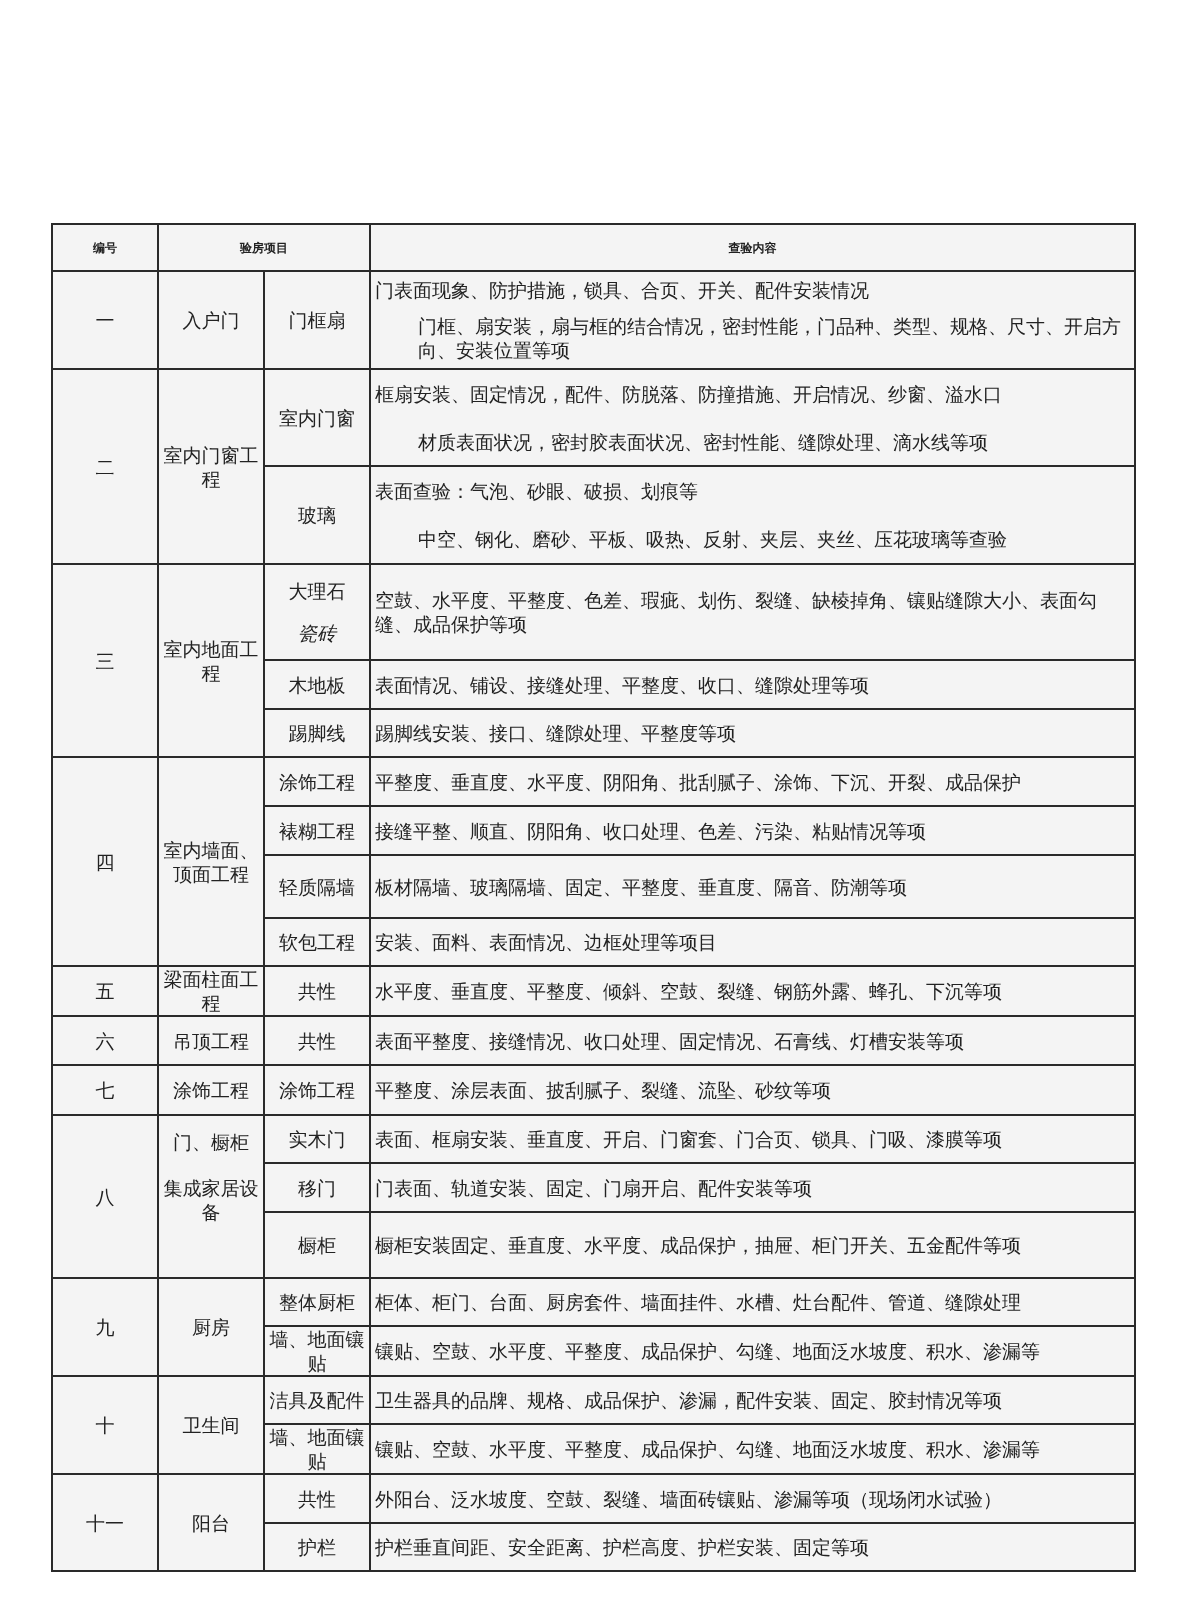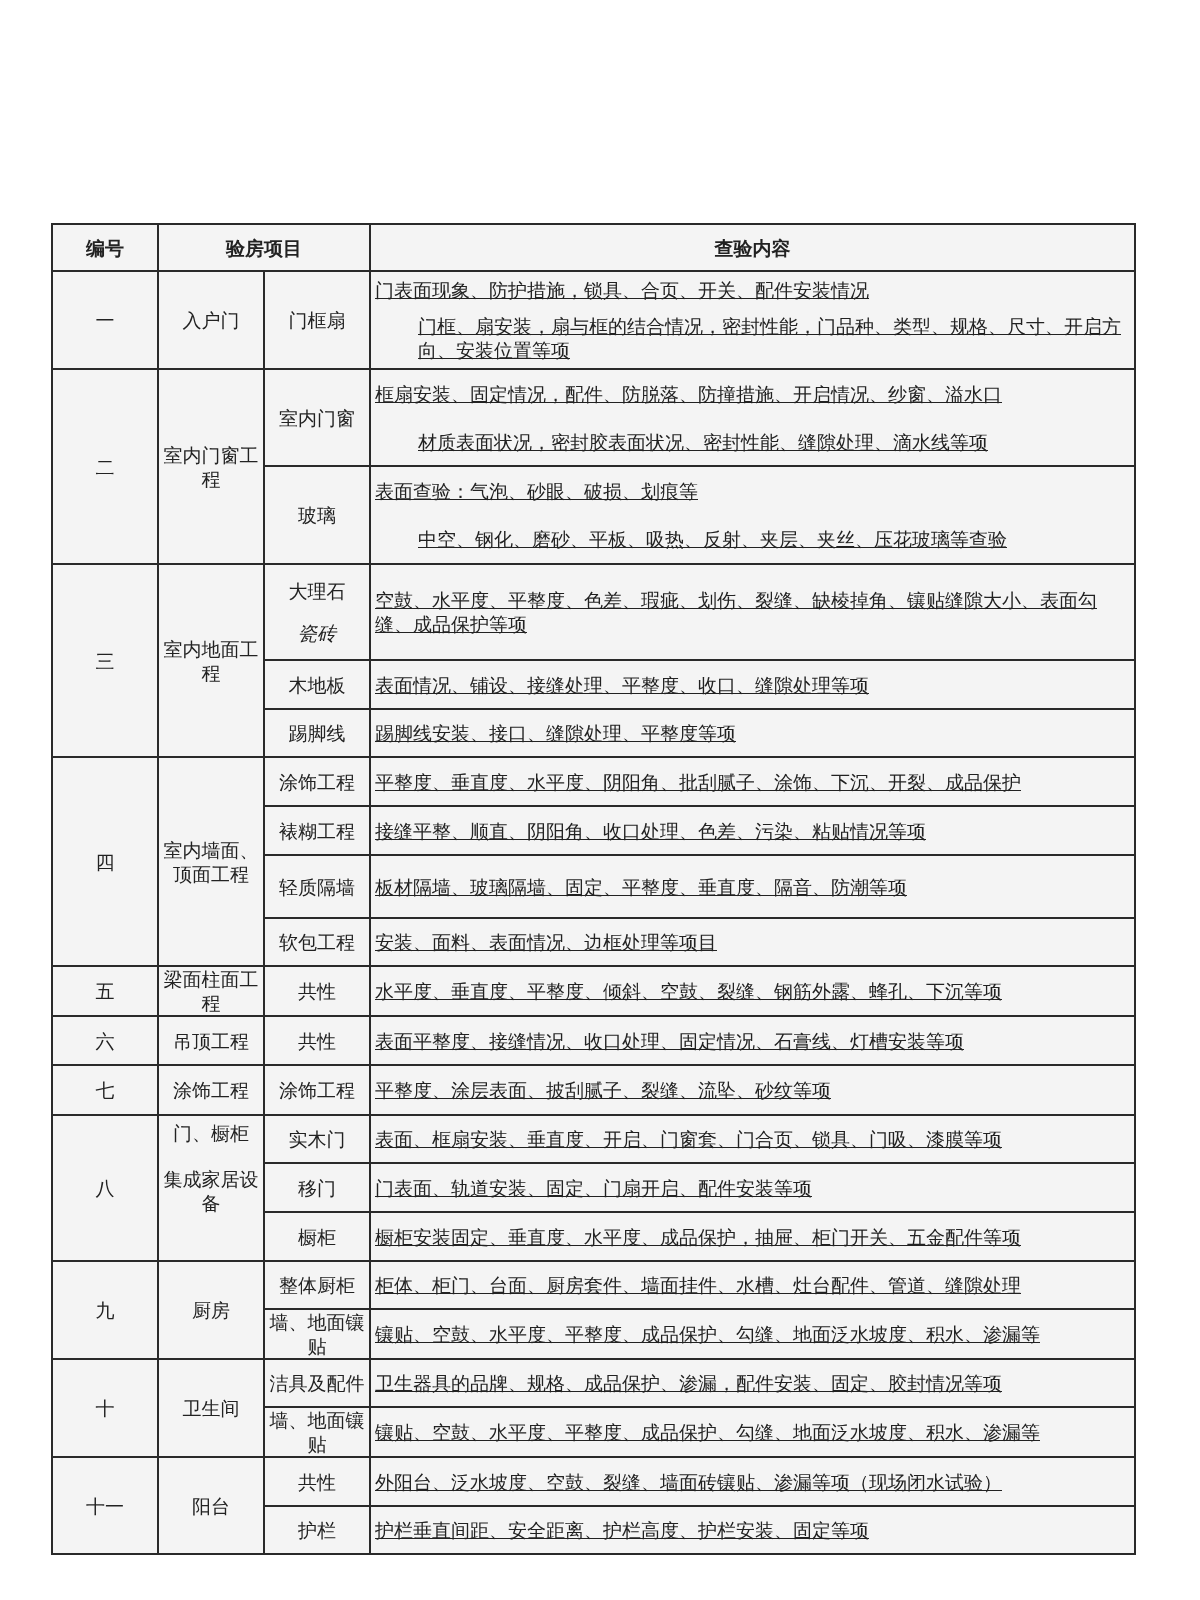--- a/index.html
+++ b/index.html
@@ -29,25 +29,25 @@
     font-size: 19px;
     line-height: 24px;
     font-weight: normal;
     vertical-align: middle;
     overflow: hidden;
   }
   table.inspect th {
     height: 45px;
     font-weight: bold;
     text-align: center;
-    font-size: 19px;
+    font-size: 12px;
   }
   td.num, td.cat, td.sub { text-align: center; }
   td.content { text-align: left; white-space: normal; }
-  td.content p { margin: 0; text-decoration: underline; }
+  td.content p { margin: 0; }
   td.content p + p { margin-top: 12px; margin-left: 43px; }
   td.content.spread p + p { margin-top: 24px; }
   td.sub .line + .line { margin-top: 18px; font-style: italic; }
 </style>
 </head>
 <body>
 
 <table class="inspect">
   <colgroup>
     <col class="c1">
@@ -179,21 +179,21 @@
       <td class="content">
         <p>表面、框扇安装、垂直度、开启、门窗套、门合页、锁具、门吸、漆膜等项</p>
       </td>
     </tr>
     <tr style="height:49px">
       <td class="sub">移门</td>
       <td class="content">
         <p>门表面、轨道安装、固定、门扇开启、配件安装等项</p>
       </td>
     </tr>
-    <tr style="height:49px">
+    <tr style="height:66px">
       <td class="sub">橱柜</td>
       <td class="content">
         <p>橱柜安装固定、垂直度、水平度、成品保护，抽屉、柜门开关、五金配件等项</p>
       </td>
     </tr>
 
     <tr style="height:48px">
       <td class="num" rowspan="2">九</td>
       <td class="cat" rowspan="2">厨房</td>
       <td class="sub">整体厨柜</td>

